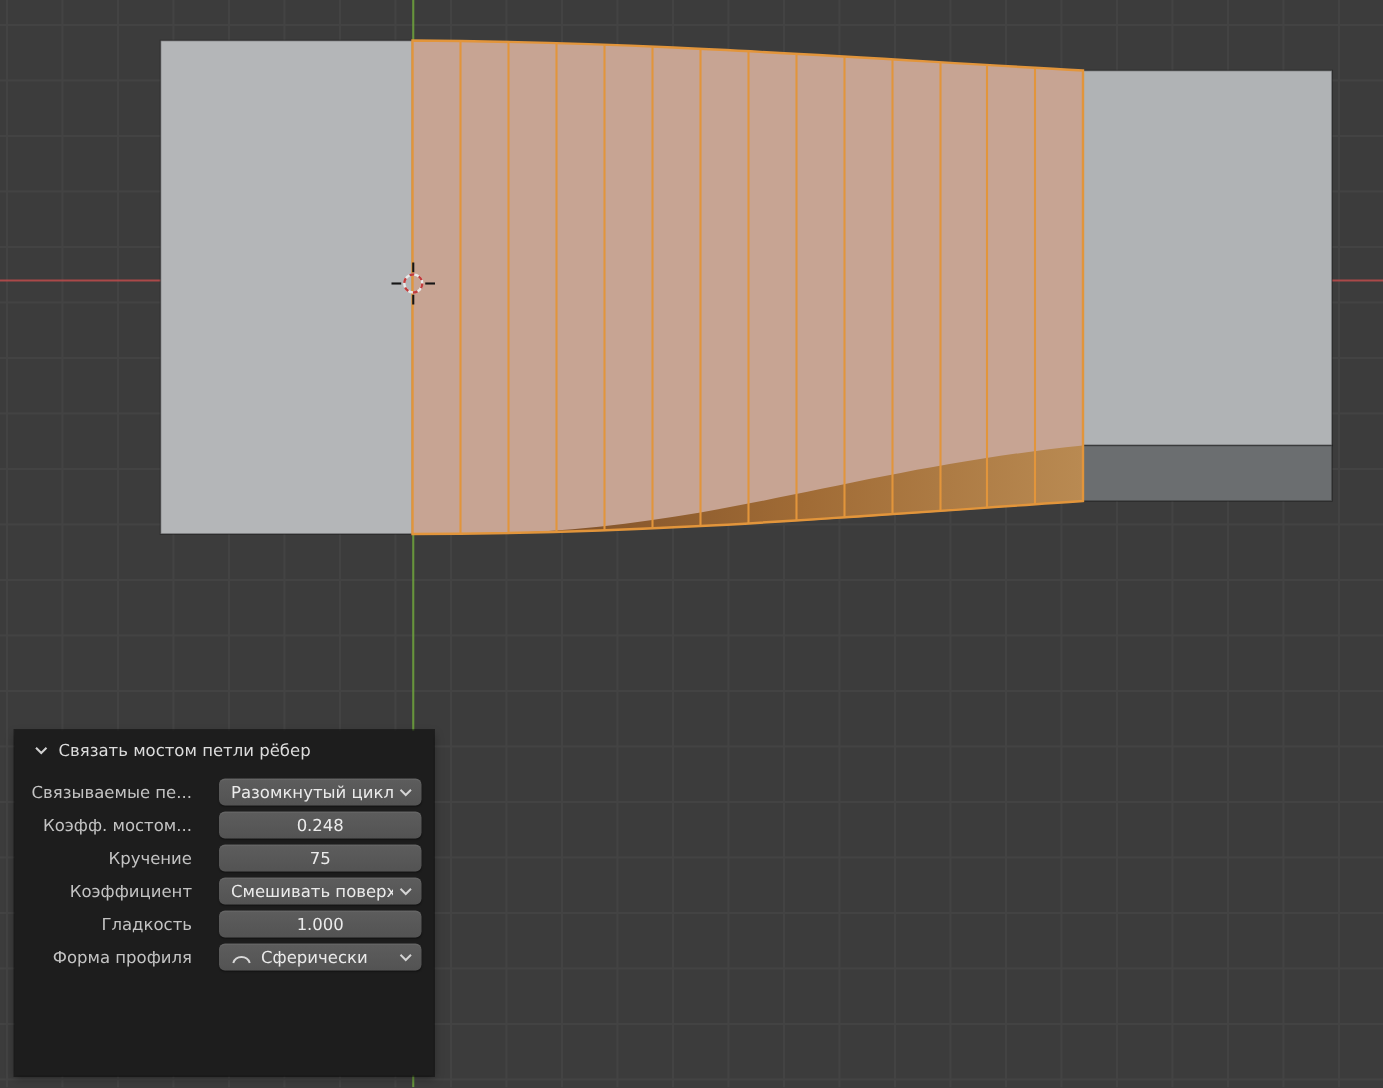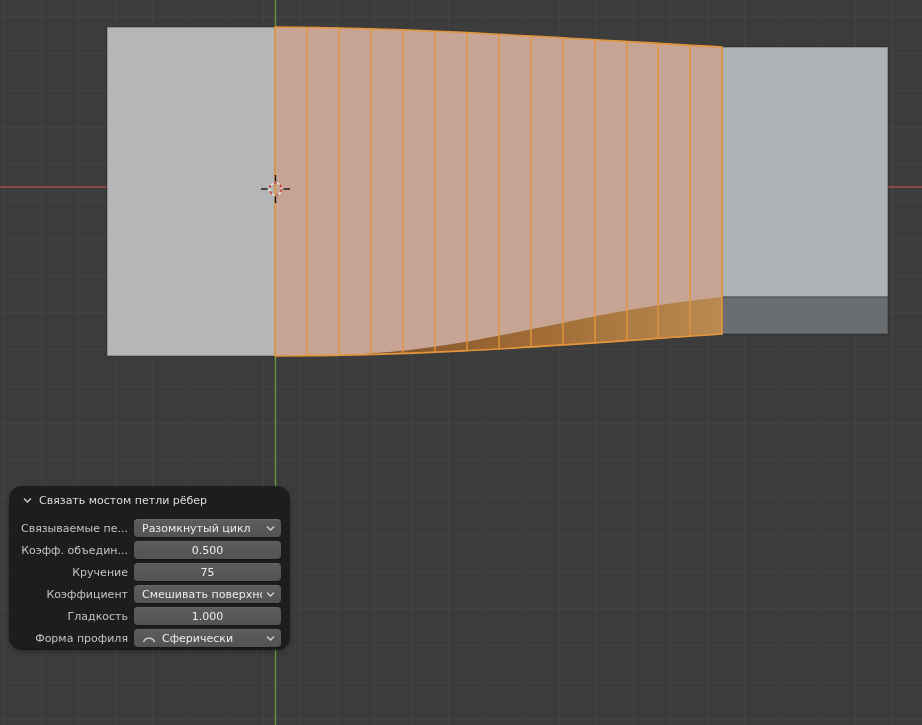--- a/index.html
+++ b/index.html
@@ -15,37 +15,37 @@
     background-image:
       linear-gradient(to right, #434343 1px, transparent 1px),
       linear-gradient(to bottom, #434343 1px, transparent 1px);
     background-size:37px 37px;
     background-position:4px 16px;
   }
   svg.scene { position:absolute; inset:0; display:block; }
 
   
   .panel {
-    position:absolute; left:10px; top:487px; width:279px; height:162px;
+    position:absolute; left:10px; top:487px; width:279px; height:230px;
     background:#1d1d1d;
-    border-radius:12px;
+    border-radius:0;
     box-shadow:0 0 0 1px rgba(0,0,0,0.45), 0 2px 6px rgba(0,0,0,0.35);
     font-size:11px;
     color:#c3c3c3;
     box-sizing:border-box;
     padding-top:3px;
   }
   .panel-header {
     display:flex; align-items:center; gap:7px;
     height:20px; padding:0 9px;
     color:#dcdcdc;
   }
   .panel-header .title { white-space:nowrap; }
   .rows { display:flex; flex-direction:column; margin-top:7px; }
-  .row { display:flex; align-items:center; height:22px; padding:0 8px; box-sizing:border-box; }
+  .row { display:flex; align-items:center; height:22px; padding:0 8px; box-sizing:border-box;gap:12px; }
   .row-label {
     width:110px; padding-right:6px; text-align:right;
     white-space:nowrap; overflow:hidden; color:#c3c3c3; flex:none;
   }
   .row-widget { flex:1; display:flex; align-items:flex-end; min-width:0; }
   .dropdown, .numfield {
     flex:1; height:18px; min-width:0;
     background:linear-gradient(#5d5d5d,#535353);
     border-radius:4px;
     display:flex; align-items:center;
@@ -140,24 +140,24 @@
             <span class="dd-text">Разомкнутый цикл</span>
             <svg class="chev" width="9" height="7" viewBox="0 0 9 7">
               <polyline points="1,1.5 4.5,5 8,1.5" fill="none" stroke="#d4d4d4" stroke-width="1.3"></polyline>
             </svg>
           </div>
         </div>
       </div>
 
 
       <div class="row">
-        <div class="row-label">Коэфф. объедин...</div>
+        <div class="row-label">Коэфф. мостом...</div>
         <div class="row-widget">
           <div class="numfield">
-            <span>0.500</span>
+            <span>0.248</span>
           </div>
         </div>
       </div>
 
       <div class="row">
         <div class="row-label">Кручение</div>
         <div class="row-widget">
           <div class="numfield">
             <span>75</span>
           </div>

